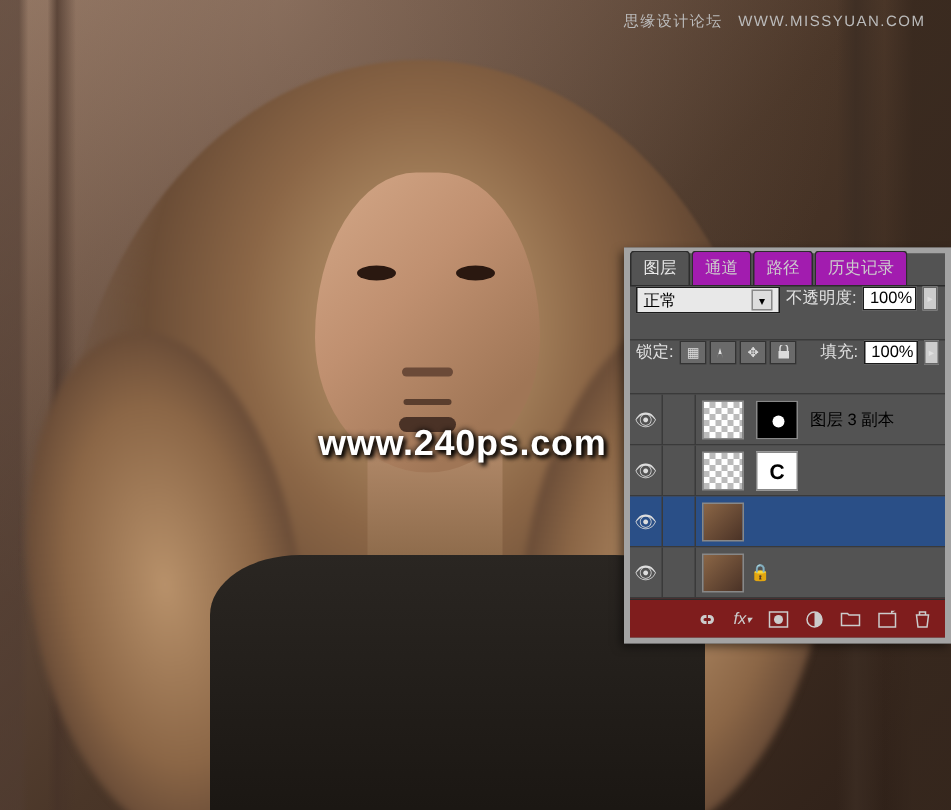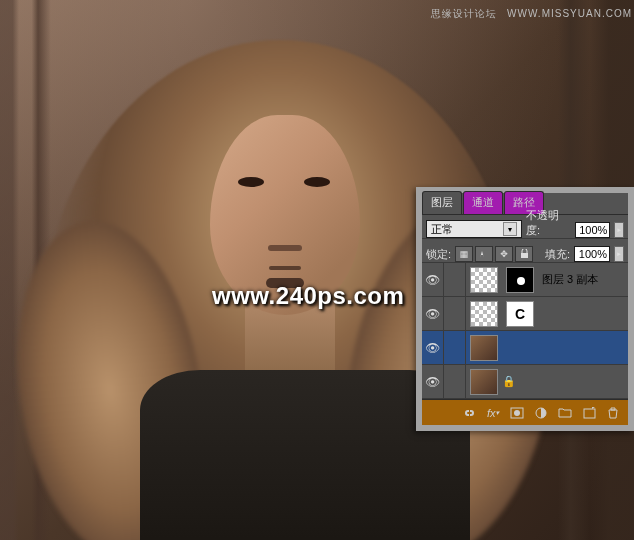--- a/index.html
+++ b/index.html
@@ -14,29 +14,29 @@
  border-radius:50% 50% 45% 45%/60% 60% 40% 40%;filter:blur(1px)}
 .hair::before,.hair::after{content:"";position:absolute;border-radius:50%}
 .hair::before{left:-20px;top:180px;width:180px;height:340px;background:radial-gradient(ellipse,#b8916a,#8b6646 50%,#5a4030 80%,transparent);transform:rotate(-8deg);filter:blur(2px)}
 .hair::after{right:-30px;top:160px;width:200px;height:360px;background:radial-gradient(ellipse,#b8916a,#8b6646 50%,#5a4030 80%,transparent);transform:rotate(10deg);filter:blur(2px)}
 .face{position:absolute;left:210px;top:115px;width:150px;height:200px;background:linear-gradient(135deg,#d4a888 0%,#c09070 40%,#a07656 80%);border-radius:45% 45% 50% 50%/55% 55% 45% 45%}
 .face::before{content:"";position:absolute;left:28px;top:62px;width:26px;height:10px;background:#2a1810;border-radius:50%;box-shadow:66px 0 0 #2a1810}
 .face::after{content:"";position:absolute;left:58px;top:130px;width:34px;height:6px;background:#6b4a38;border-radius:3px;box-shadow:0 20px 0 -1px #5a3e2e,0 35px 0 2px #4a3226}
 .neck{position:absolute;left:245px;top:300px;width:90px;height:80px;background:linear-gradient(#b08868,#8a6848)}
 .shirt{position:absolute;left:140px;top:370px;width:330px;height:180px;background:linear-gradient(#2a2622,#1a1612);border-radius:60px 60px 0 0/40px 40px 0 0}
 
-.wm-top{position:absolute;top:6px;right:2px;color:#e8e0d8;font-size:12px;letter-spacing:1px}
+.wm-top{position:absolute;top:6px;right:17px;color:#e8e0d8;font-size:12px;letter-spacing:1px}
 .wm-top span{color:#bbb;font-size:10px;margin-left:6px}
 .wm-mid{position:absolute;left:212px;top:282px;color:#fff;font-size:24px;font-weight:600;text-shadow:0 0 4px #000,2px 2px 3px #000;letter-spacing:.5px}
 
-.panel{position:absolute;right:0;top:187px;width:218px;background:#535353;border:6px solid #a3a3a3;box-shadow:-2px 2px 6px rgba(0,0,0,.5)}
+.panel{position:absolute;right:0;top:165px;width:218px;background:#535353;border:4px solid #a3a3a3;box-shadow:-2px 2px 6px rgba(0,0,0,.5)}
 .tabs{display:flex;background:#535353;border-bottom:1px solid #2c2c2c;height:22px;align-items:flex-end}
 .tab{padding:3px 8px 4px;color:#ccc;background:#a21caf;border:1px solid #2c2c2c;border-bottom:none;margin-right:1px;border-radius:3px 3px 0 0;font-size:11px}
 .tab.active{background:#535353;color:#e8e8e8}
-.row{display:flex;align-items:flex-end;height:24px;padding:0 4px;gap:4px;border-bottom:1px solid #3a3a3a;color:#e0e0e0}
+.row{display:flex;align-items:flex-start;height:36px;padding:0 4px;gap:4px;border-bottom:1px solid #3a3a3a;color:#e0e0e0}
 .select{flex:0 0 96px;height:18px;background:#e8e8e8;border:1px solid #1a1a1a;display:flex;align-items:center;padding:0 4px;color:#000;justify-content:space-between}
 .select .arr{width:14px;height:14px;background:#ddd;border:1px solid #888;display:flex;align-items:center;justify-content:center;font-size:8px}
 .lbl{color:#e0e0e0}
 .pct{width:36px;height:16px;background:#fff;border:1px solid #1a1a1a;color:#000;text-align:right;padding:0 2px;display:flex;align-items:center;justify-content:flex-end}
 .small-arr{width:10px;height:16px;background:#ccc;border:1px solid #666;display:flex;align-items:center;justify-content:center;font-size:7px}
 .lockico{display:flex;gap:2px}
 .lockico span{width:18px;height:16px;border:1px solid #333;background:#6a6a6a;display:flex;align-items:center;justify-content:center;font-size:9px;color:#ddd}
 
 .layers{max-height:160px;overflow:hidden}
 .layer{display:flex;align-items:center;height:34px;border-bottom:1px solid #3a3a3a;background:#535353}
@@ -46,21 +46,21 @@
 .thumb{width:28px;height:26px;margin:0 4px;border:1px solid #888;background:#777;flex-shrink:0;position:relative;overflow:hidden}
 .thumb.checker{background:repeating-conic-gradient(#bbb 0 25%,#fff 0 50%) 0 0/8px 8px}
 .thumb.img{background:linear-gradient(135deg,#8b6646,#4a3226)}
 .thumb.maskdot{background:#000}
 .thumb.maskdot::after{content:"";position:absolute;left:10px;top:9px;width:8px;height:8px;background:#fff;border-radius:50%}
 .thumb.maskC{background:#fff}
 .thumb.maskC::after{content:"C";position:absolute;inset:0;display:flex;align-items:center;justify-content:center;color:#000;font-size:14px;font-weight:bold}
 .layer .name{flex:1;padding-left:4px}
 .lock-icon{margin-right:6px;color:#ccc}
 
-.footer{display:flex;align-items:center;height:26px;background:#a16207;border-top:1px solid #2c2c2c;padding:0 4px;gap:2px}
+.footer{display:flex;align-items:center;height:26px;background:#7f1d1d;border-top:1px solid #2c2c2c;padding:0 4px;gap:2px}
 .fbtn{width:22px;height:20px;display:flex;align-items:center;justify-content:center;color:#ccc;font-size:11px;border:1px solid transparent}
 .spacer{flex:1}
 svg{display:block}
 </style>
 </head>
 <body>
 
 <div class="canvas">
   <div class="forest"></div>
   <div class="hair"></div>
@@ -73,20 +73,21 @@
   <span>思缘设计论坛</span>
   <span>WWW.MISSYUAN.COM</span>
 </div>
 <div class="wm-mid">www.240ps.com</div>
 
 <div class="panel">
   <div class="tabs">
     <div class="tab active">图层</div>
     <div class="tab">通道</div>
     <div class="tab">路径</div>
+    <div class="tab">历史记录</div>
   </div>
 
   <div class="row">
     <div class="select">
       <span>正常</span>
       <span class="arr">▾</span>
     </div>
     <span class="lbl">不透明度:</span>
     <span class="pct">100%</span>
     <span class="small-arr">▸</span>

